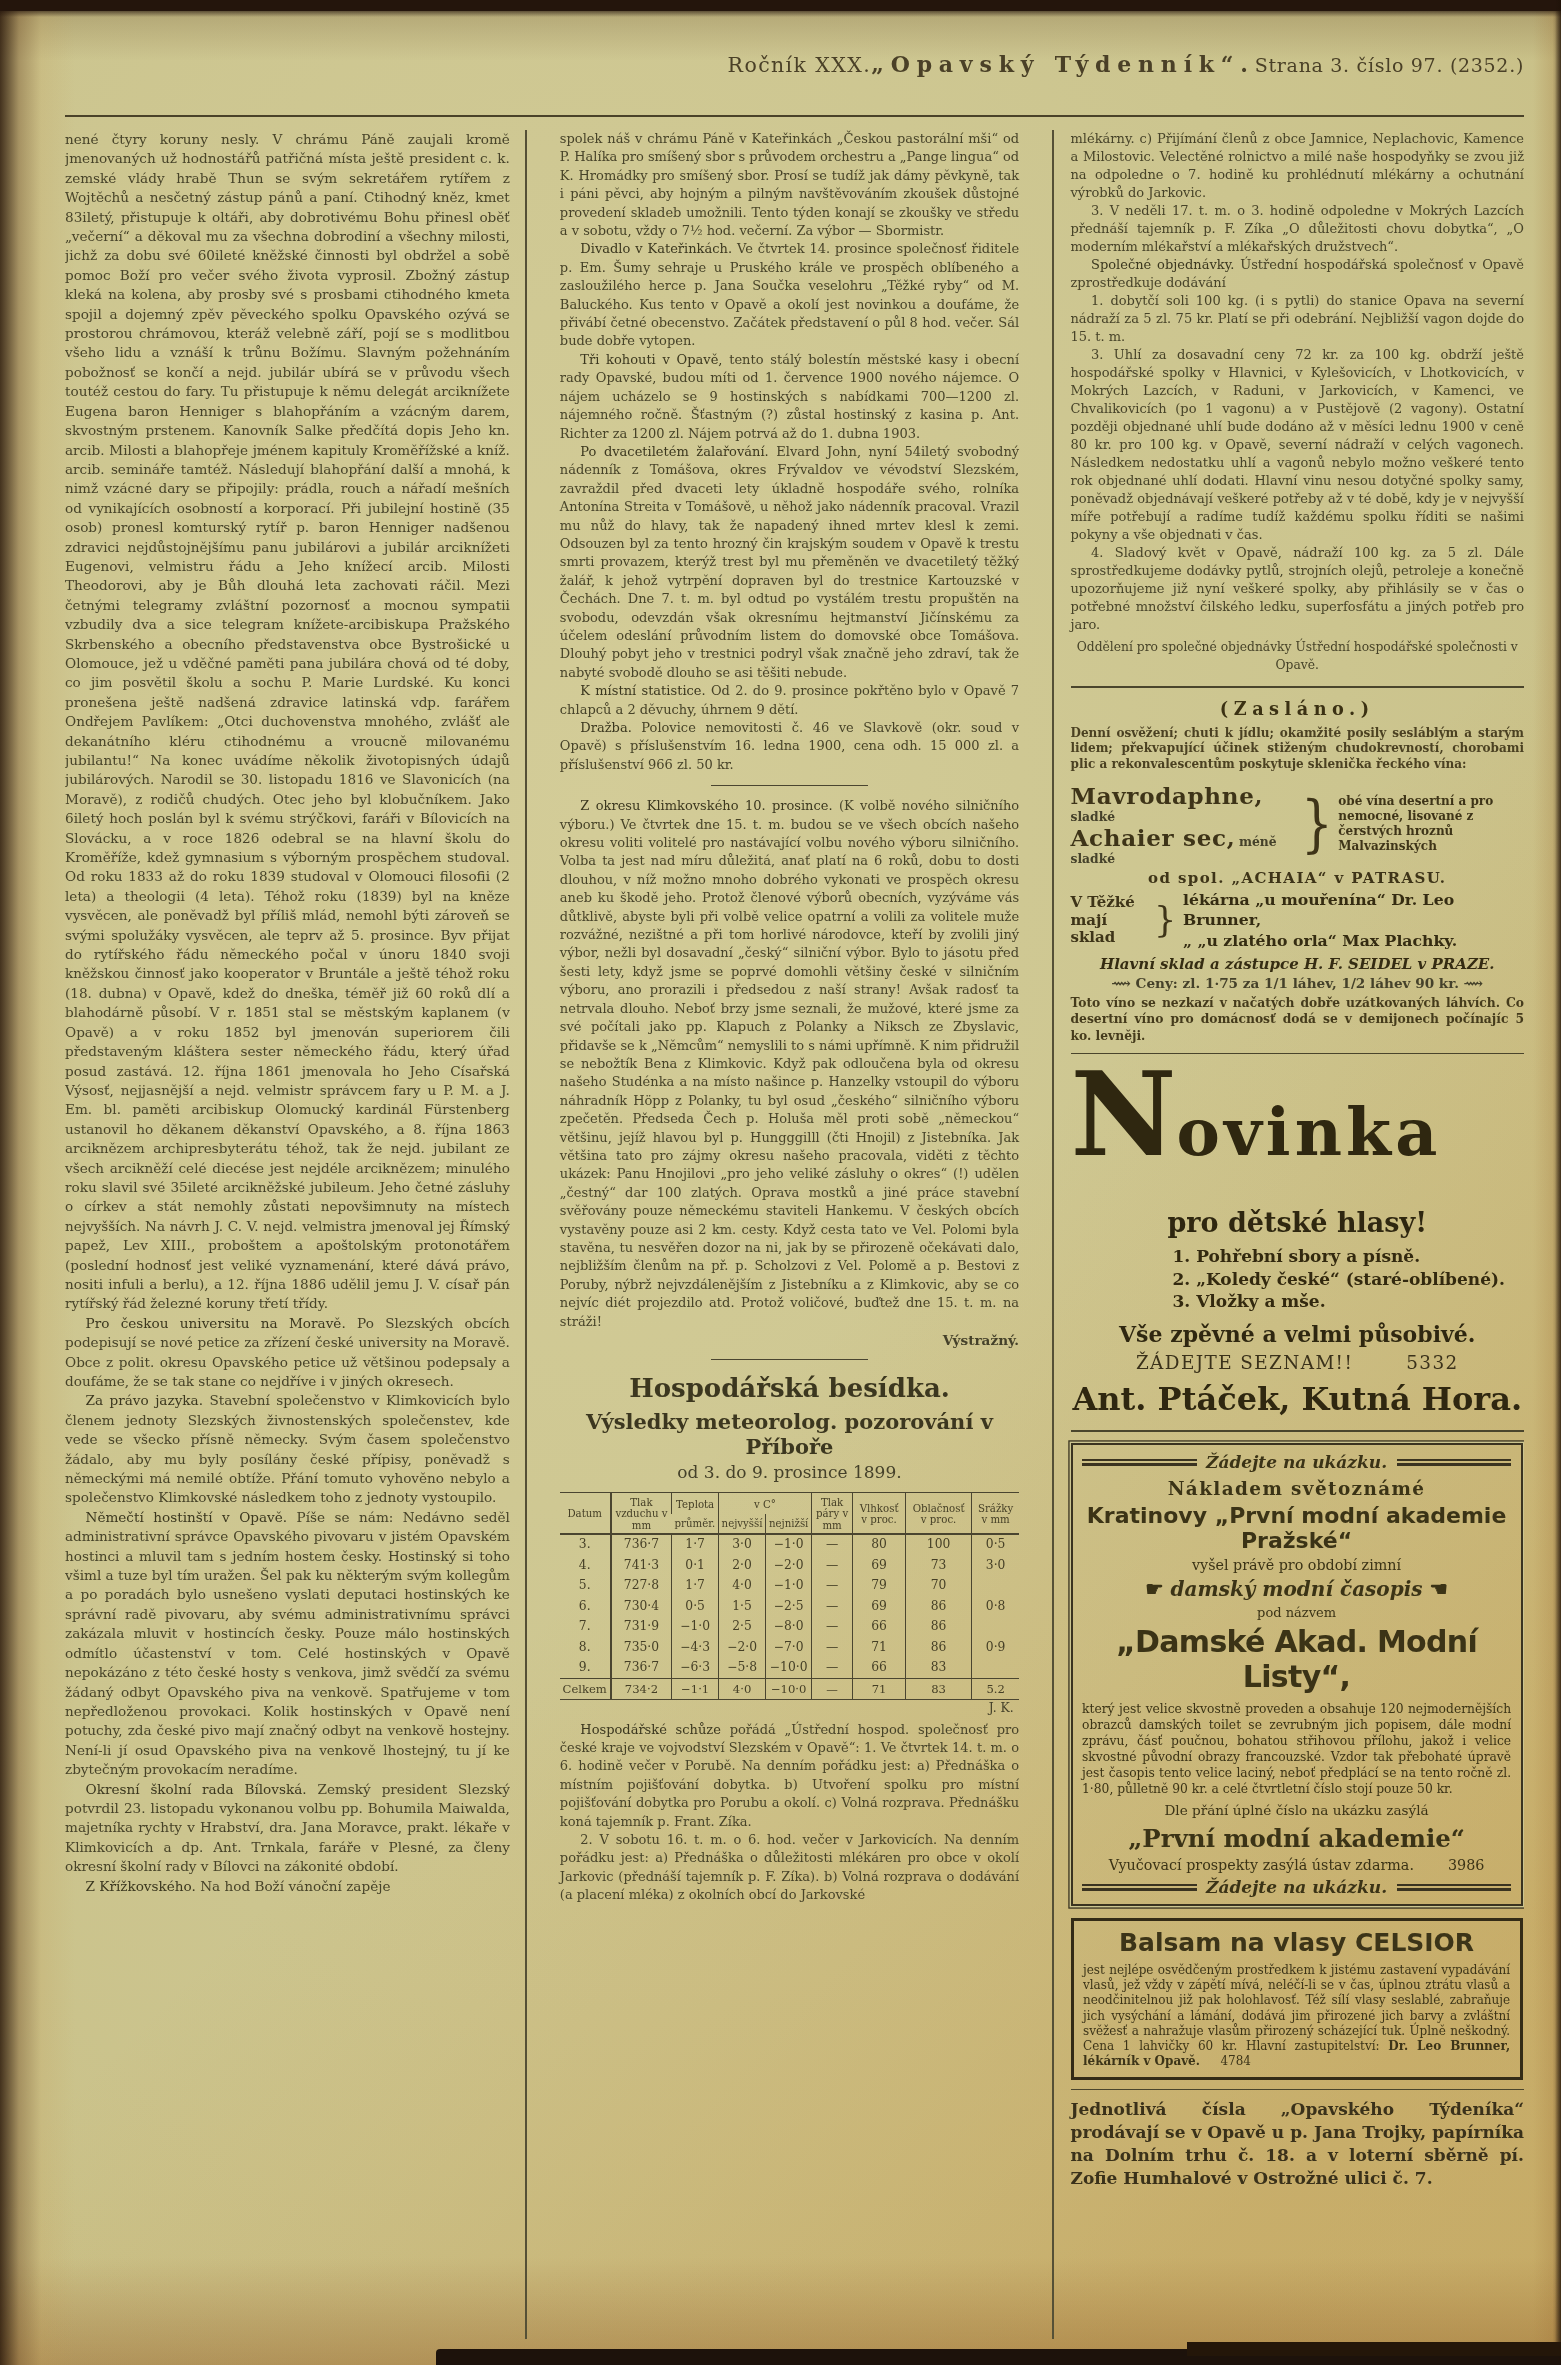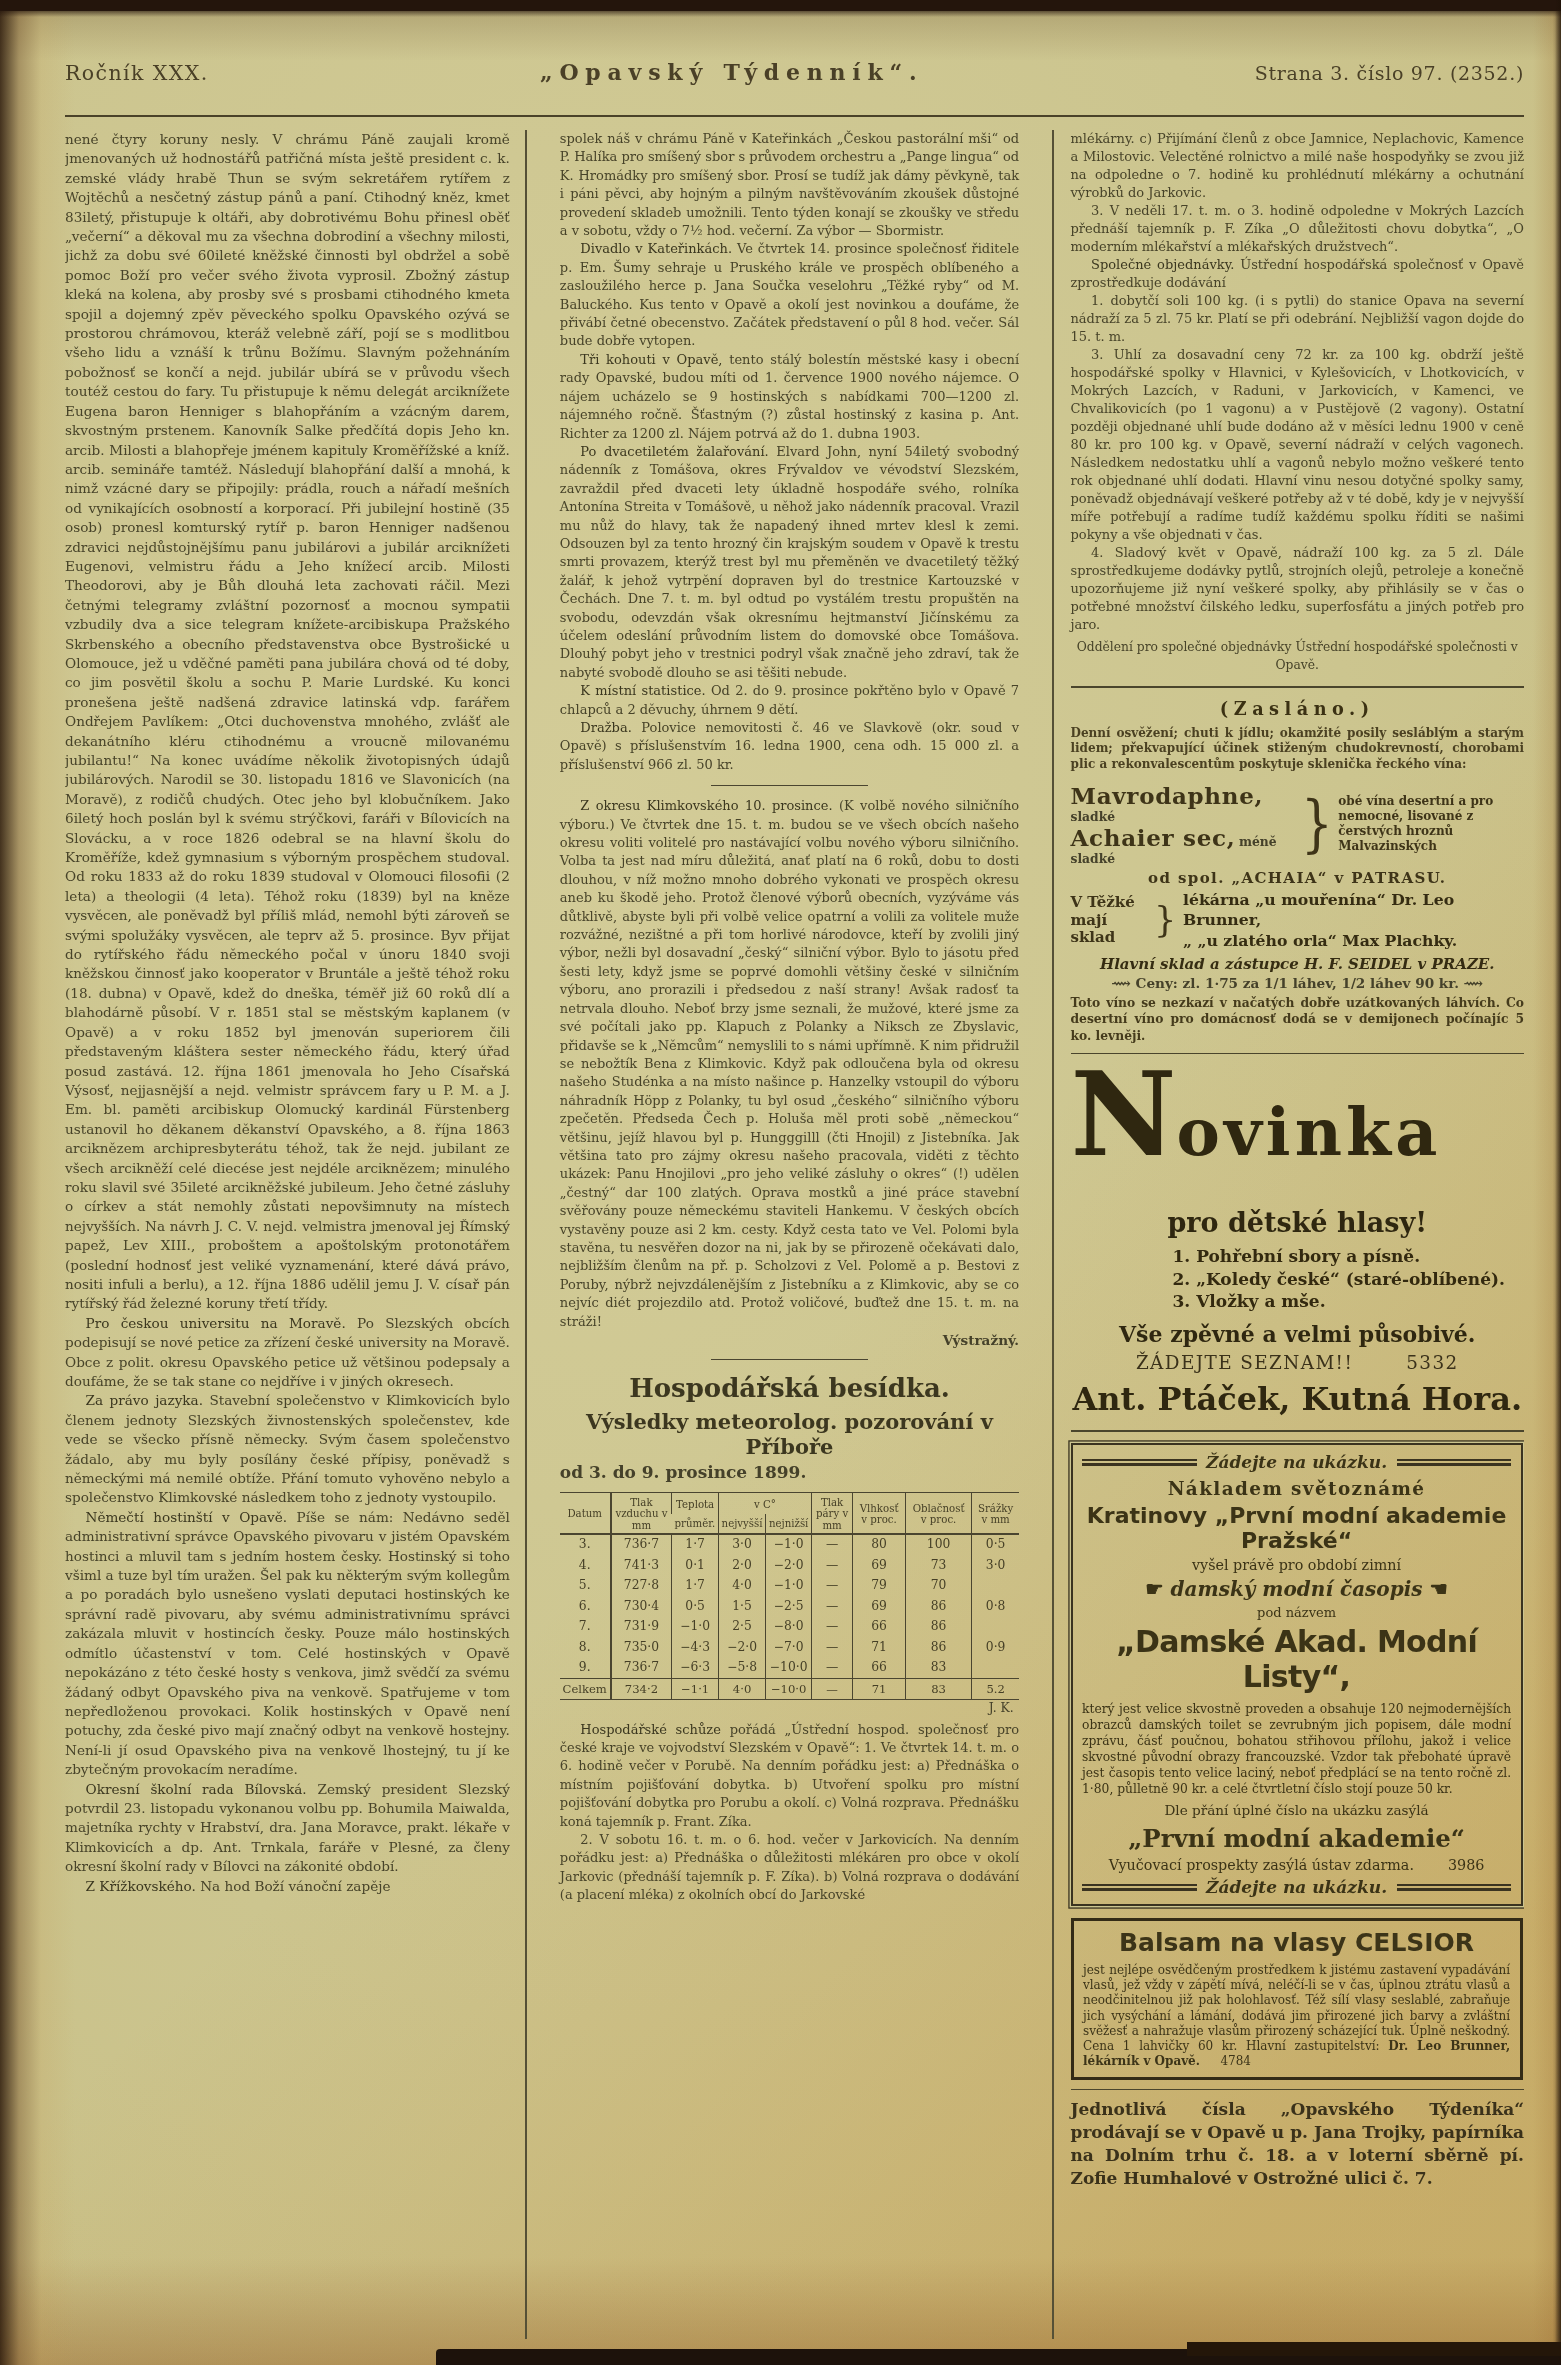--- a/index.html
+++ b/index.html
@@ -19,22 +19,22 @@
       radial-gradient(ellipse at 38% 35%, #d3cc98 0%, #ccc58f 55%, #c7bd83 100%);
     color:#45412a;
   }
   .edge-top{position:absolute;left:0;top:0;width:1562px;height:11px;background:#24150c;}
   .edge-top2{position:absolute;left:0;top:11px;width:1562px;height:5.5px;background:linear-gradient(180deg,rgba(36,21,12,.6),rgba(0,0,0,0));}
   .edge-bottom{position:absolute;left:436px;top:2349px;width:1125px;height:17px;background:#1d120b;border-radius:4.1px 0 0 0;}
   .edge-bottom2{position:absolute;left:1187px;top:2342px;width:375px;height:13.6px;background:#241609;}
   .edge-right{position:absolute;right:0;top:0;width:6.8px;height:2366px;background:linear-gradient(270deg,rgba(30,18,8,.8),rgba(0,0,0,0));}
 
   .masthead{
-    position:absolute;left:65px;top:59px;width:1459px;height:41px;
-    display:flex;justify-content:space-between;align-items:baseline;
+    position:absolute;left:65px;top:51px;width:1459px;height:41px;
+    display:flex;justify-content:flex-end;align-items:baseline;
     color:#4a4027;
   }
   .mast-vol{font-size:20.5px;letter-spacing:1.4px;}
   .mast-title{font-size:22px;letter-spacing:6.8px;font-weight:bold;}
   .mast-page{font-size:19px;letter-spacing:0.7px;}
   .head-rule{position:absolute;left:65px;top:115px;width:1459px;height:3.4px;border-top:2.7px solid #4a4229;}
 
   .cols{
     position:absolute;left:65px;top:130px;width:1459px;height:2209px;
     display:flex;
@@ -57,21 +57,21 @@
   .sig{ text-align:right;font-size:13.6px;margin:1.4px 0 4.1px 0;font-weight:bold;}
   .sig.small{font-weight:normal;font-size:12.3px;margin:1.4px 5.5px 5.5px 0;}
   .sep{width:157px;margin:11px auto;border-top:1.4px solid #4a4530;}
   .rule-long{border-top:2px solid #4a452c;margin:12.3px 0 6.8px 0;}
   .rule-thin{border-top:1.4px solid #4a452c;margin:9.5px 0 8.2px 0;}
   .center{text-align:center;}
 
   
   .besidka-title{font-size:26px;font-weight:bold;text-align:center;margin:12.3px 0 6.8px 0;color:#3c371f;}
   .besidka-sub{font-size:21px;font-weight:bold;text-align:center;margin:0 0 2.7px 0;color:#3c371f;}
-  .besidka-sub2{font-size:17px;text-align:left;margin:0 0 9.5px 0;font-weight:bold;}
+  .besidka-sub2{font-size:17px;text-align:center;margin:0 0 9.5px 0;}
   table.meteo{border-collapse:collapse;margin:0 auto 1.4px auto;width:100%;font-size:11px;color:#453f26;}
   table.meteo th,table.meteo td{border-left:0.7px solid #4a4530;padding:1.4px 2.7px;text-align:center;font-weight:normal;}
   table.meteo th:first-child,table.meteo td:first-child{border-left:none;}
   table.meteo thead th{font-size:10.2px;line-height:11.6px;}
   table.meteo thead tr:first-child th{padding-top:4.1px;}
   table.meteo thead{border-top:1.4px solid #4a4530;border-bottom:2px double #4a4530;}
   table.meteo td.datum,table.meteo th.datum{border-right:2px double #4a4530;}
   table.meteo tbody td{font-size:12.3px;line-height:17.7px;}
   table.meteo tfoot{border-top:0.7px solid #4a4530;}
   table.meteo tfoot td{font-size:11.6px;padding:2.7px;}

